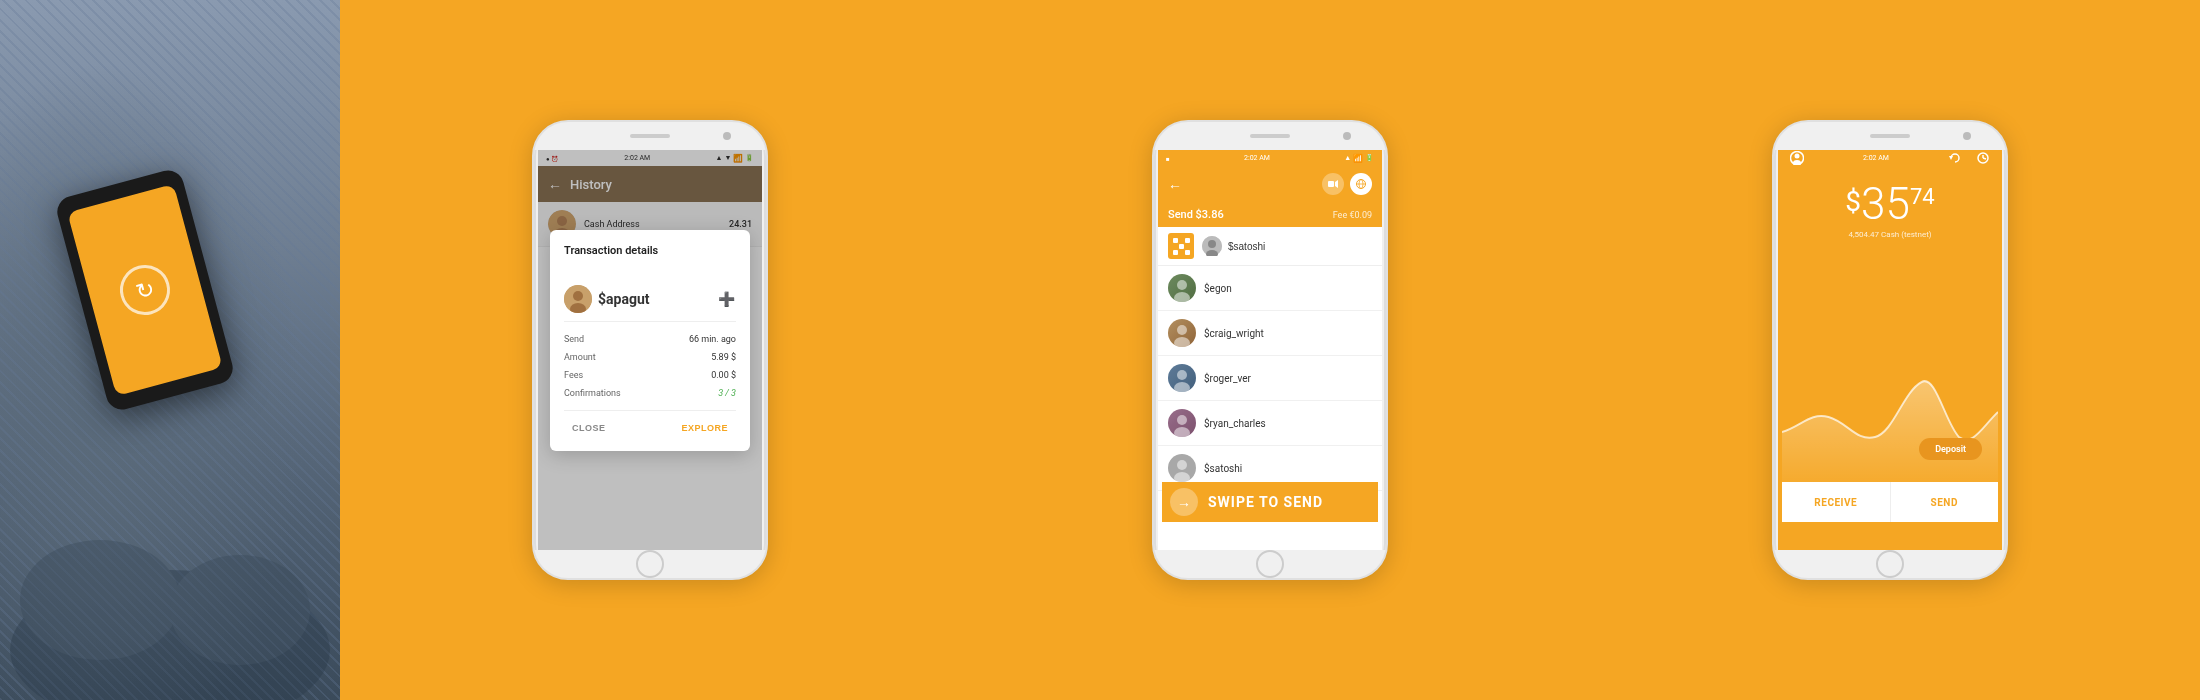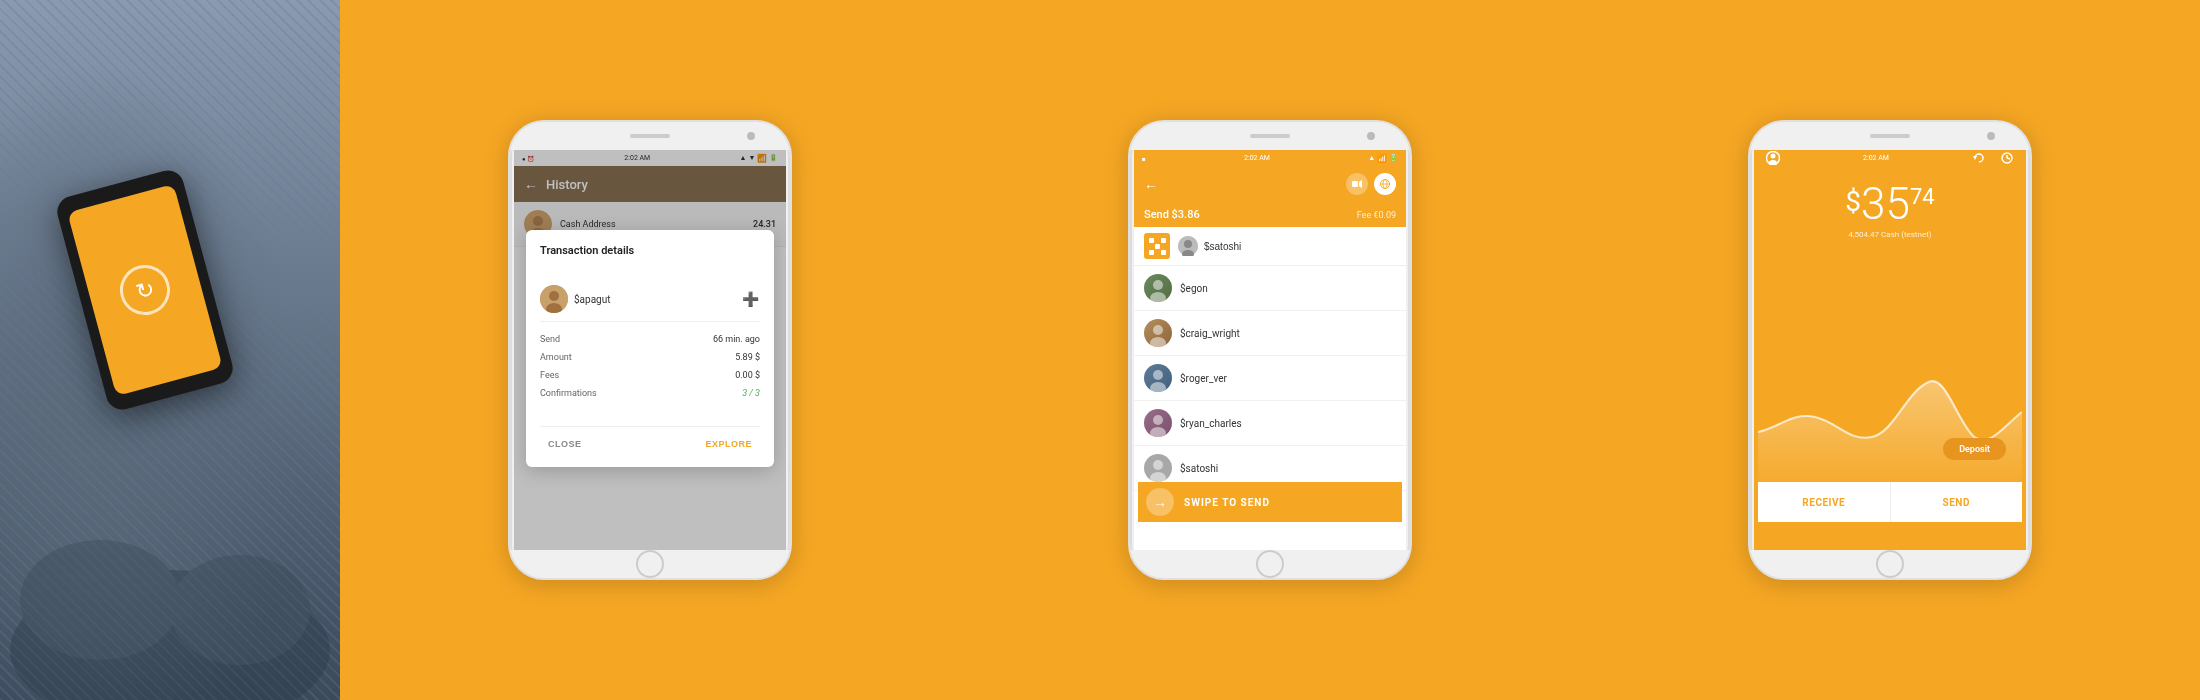--- a/index.html
+++ b/index.html
@@ -88,21 +88,21 @@
       background: #f5a623;
       flex: 1;
       display: flex;
       align-items: center;
       justify-content: center;
       padding: 20px 15px;
     }
 
     
     .phone-frame {
-      width: 284px;
+      width: 236px;
       height: 460px;
       background: #f0f0f0;
       border-radius: 36px;
       box-shadow: 0 4px 24px rgba(0,0,0,0.18), inset 0 0 0 2px #ddd;
       position: relative;
       overflow: hidden;
       border: 2px solid #e0e0e0;
     }
     .phone-top-bar {
       height: 28px;
@@ -255,23 +255,23 @@
       border-radius: 50%;
       background: #c8a06a;
       display: flex;
       align-items: center;
       justify-content: center;
       font-size: 12px;
       color: white;
       overflow: hidden;
     }
     .txn-username {
-      font-size: 10px;
+      font-size: 14px;
       color: #333;
-      font-weight: 400;
+      font-weight: 700;
     }
     .txn-add-icon {
       color: #4CAF50;
       font-size: 14px;
     }
     .txn-detail-row {
       display: flex;
       justify-content: space-between;
       margin-bottom: 8px;
     }
@@ -280,21 +280,21 @@
       color: #666;
     }
     .txn-detail-value {
       font-size: 9px;
       color: #333;
     }
     .txn-detail-value.green { color: #4CAF50; font-style: italic; }
     .txn-modal-footer {
       display: flex;
       justify-content: space-between;
-      margin-top: 28px;
+      margin-top: 12px;
       padding-top: 8px;
       border-top: 1px solid #eee;
     }
     .txn-btn {
       font-size: 9px;
       font-weight: 600;
       text-transform: uppercase;
       letter-spacing: 0.5px;
       padding: 4px 8px;
       background: none;
@@ -415,21 +415,21 @@
       background: rgba(255,255,255,0.3);
       border-radius: 50%;
       display: flex;
       align-items: center;
       justify-content: center;
       color: white;
       font-size: 14px;
     }
     .swipe-text {
       color: white;
-      font-size: 10px;
+      font-size: 14px;
       font-weight: 700;
       letter-spacing: 1px;
       text-transform: uppercase;
     }
 
     
     .wallet-screen {
       background: #f5a623;
       height: 100%;
       position: relative;

